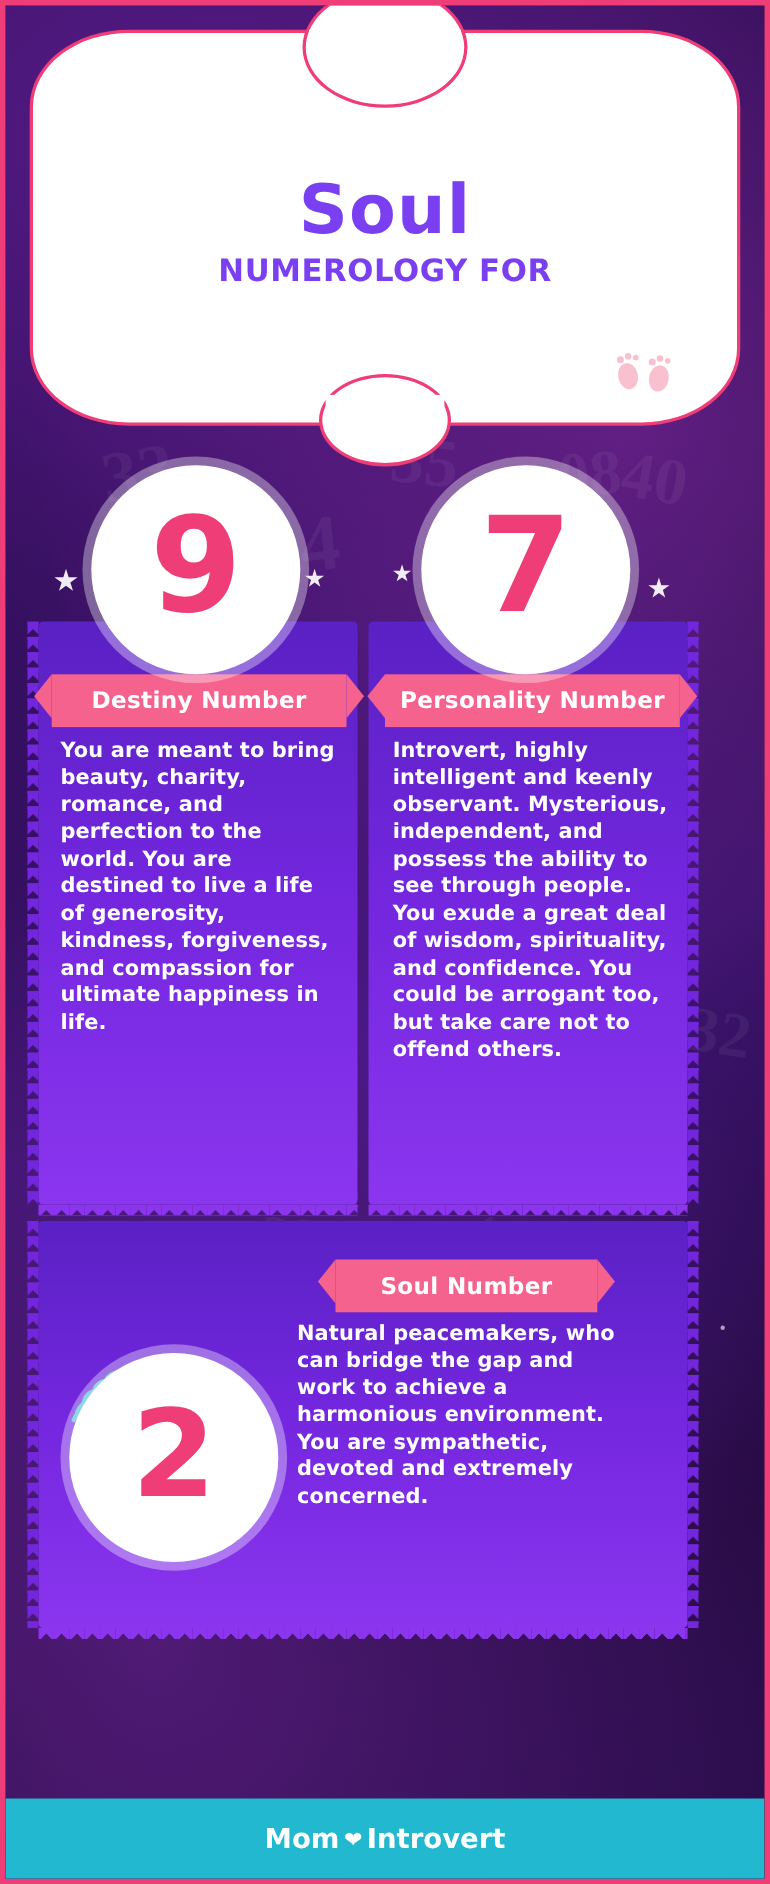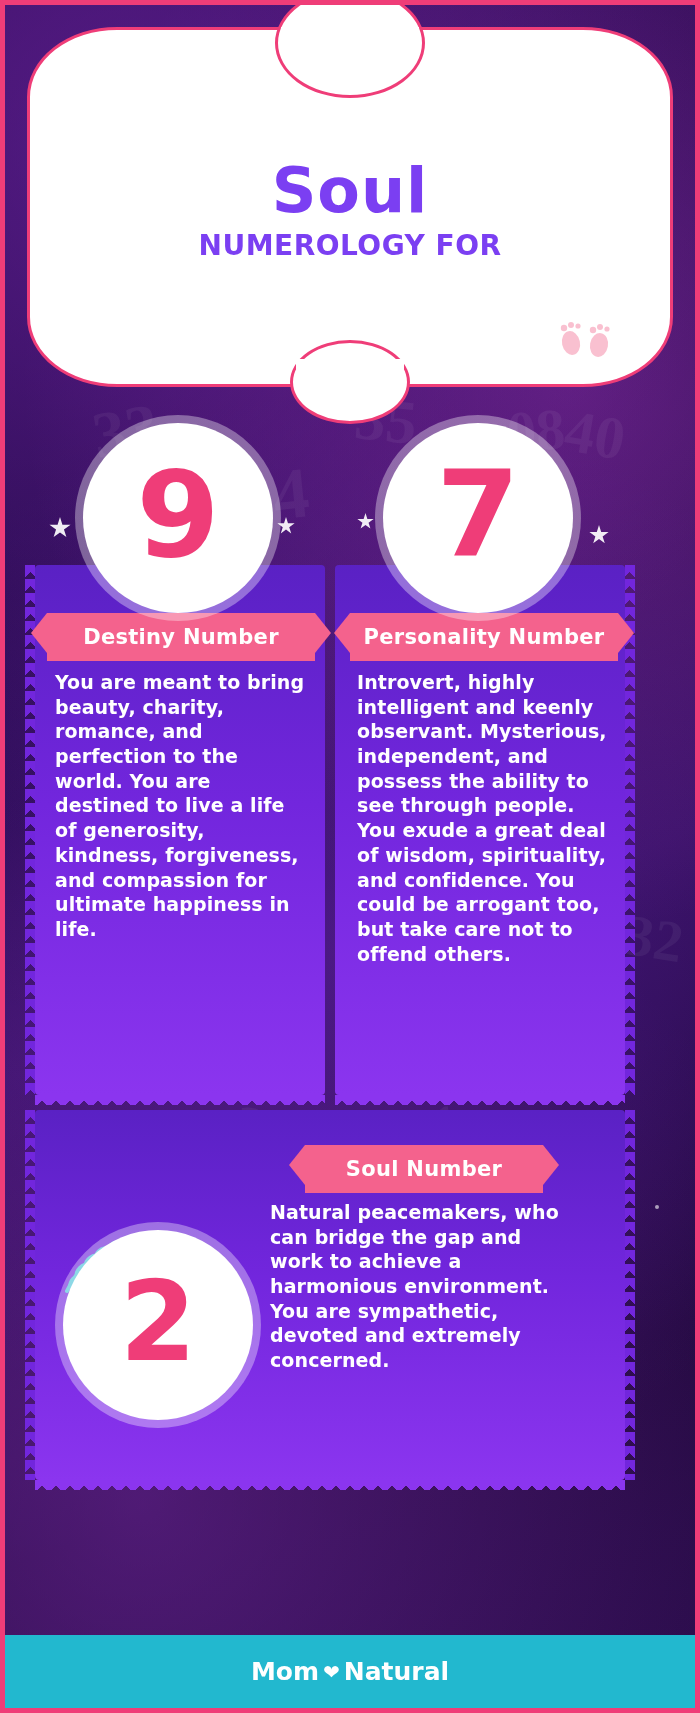--- a/index.html
+++ b/index.html
@@ -441,17 +441,17 @@
     </svg>
   </div>
   <div class="num-circle circle-three">
     <span class="digit">2</span>
   </div>
 
   <div class="footer">
     <div class="footer-logo">
       <span>Mom</span>
       <span class="heart">❤</span>
-      <span>Natural</span>
+      <span>Introvert</span>
     </div>
   </div>
 
 </div>
 
 </body></html>

